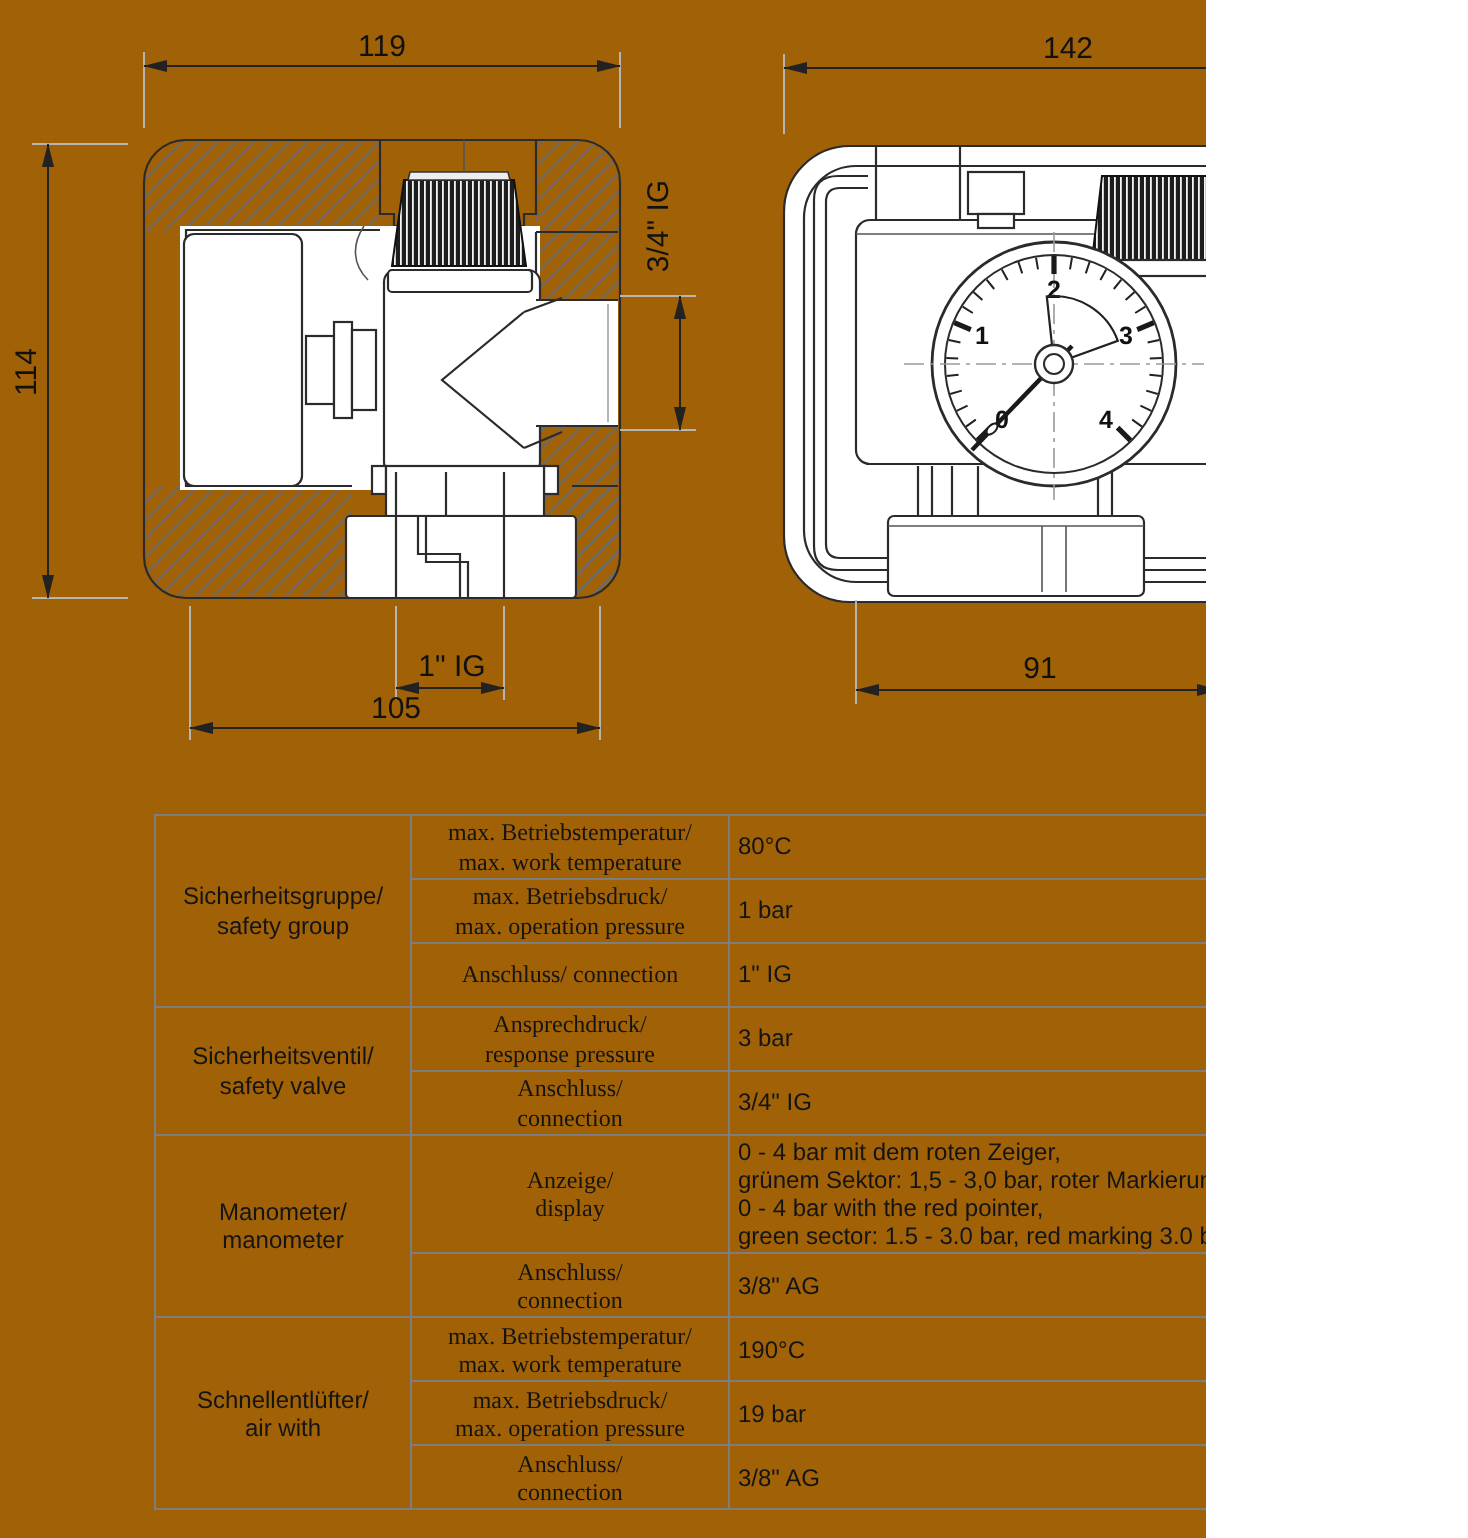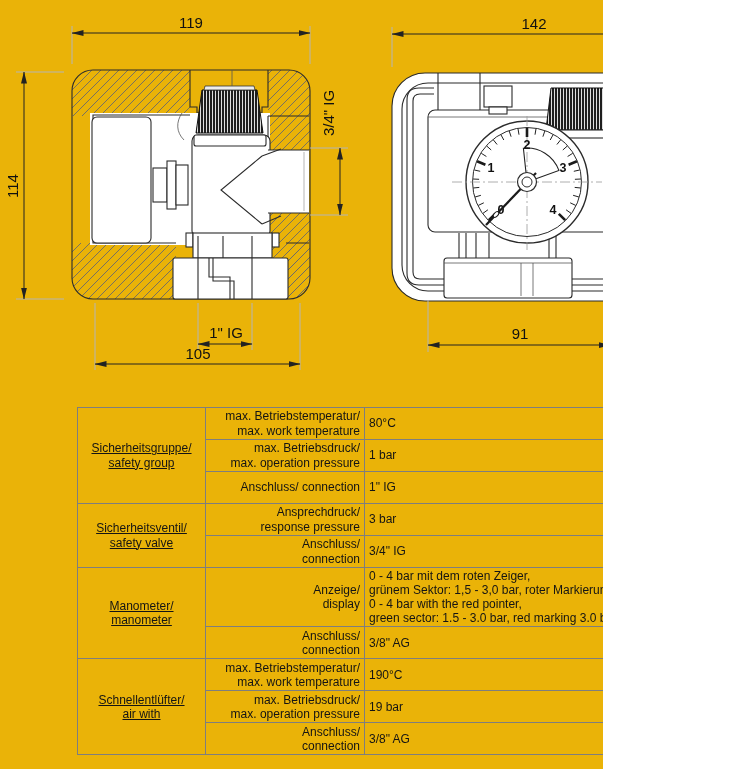--- a/index.html
+++ b/index.html
@@ -1,35 +1,35 @@
 <!DOCTYPE html>
 <html><head>
 <meta charset="utf-8">
 <style>
   html,body{margin:0;padding:0;background:#fff;}
-  .page{position:relative;width:603px;height:769px;background:#eab308;
+  .page{position:relative;width:603px;height:769px;background:#a16207;
         font-family:"Liberation Sans",sans-serif;overflow:hidden;}
   .page svg{position:absolute;left:0;top:0;}
   svg text{font-family:"Liberation Sans",sans-serif;fill:#111;}
   .dim-label{font-size:15px;}
   .gauge-num{font-size:12.5px;font-weight:700;}
   .ln{stroke:#2b2b2b;stroke-width:1.1;fill:none;}
   .lnfill{stroke:#2b2b2b;stroke-width:1.1;fill:#fff;}
   .thin{stroke:#555;stroke-width:0.8;fill:none;}
   .ext{stroke:#b5b5b5;stroke-width:1;fill:none;}
   .dim{stroke:#222;stroke-width:1;fill:none;
        marker-start:url(#arw);marker-end:url(#arw);}
   .cl{stroke:#9a9a9a;stroke-width:0.8;fill:none;stroke-dasharray:10 3 2 3;}
   table.spec{position:absolute;left:77px;top:407px;width:597px;
              border-collapse:collapse;table-layout:fixed;}
   table.spec td{border:1px solid #7e7e7e;font-size:12px;line-height:1.17;
                 color:#141414;padding:1px 4px;vertical-align:middle;
                 white-space:pre-line;}
-  td.gcell{text-align:center;text-decoration:underline;}
-  td.pcell{text-align:right;}
+  td.gcell{text-align:center;}
+  td.pcell{text-align:center;font-family:Liberation Serif, serif;}
   td.vcell{}
   tr.r{height:32px;} tr.rb{height:59px;}
 </style>
 </head>
 <body>
 
 <div class="page">
 
 <svg width="734" height="400" viewBox="0 0 734 400">
   <defs>

